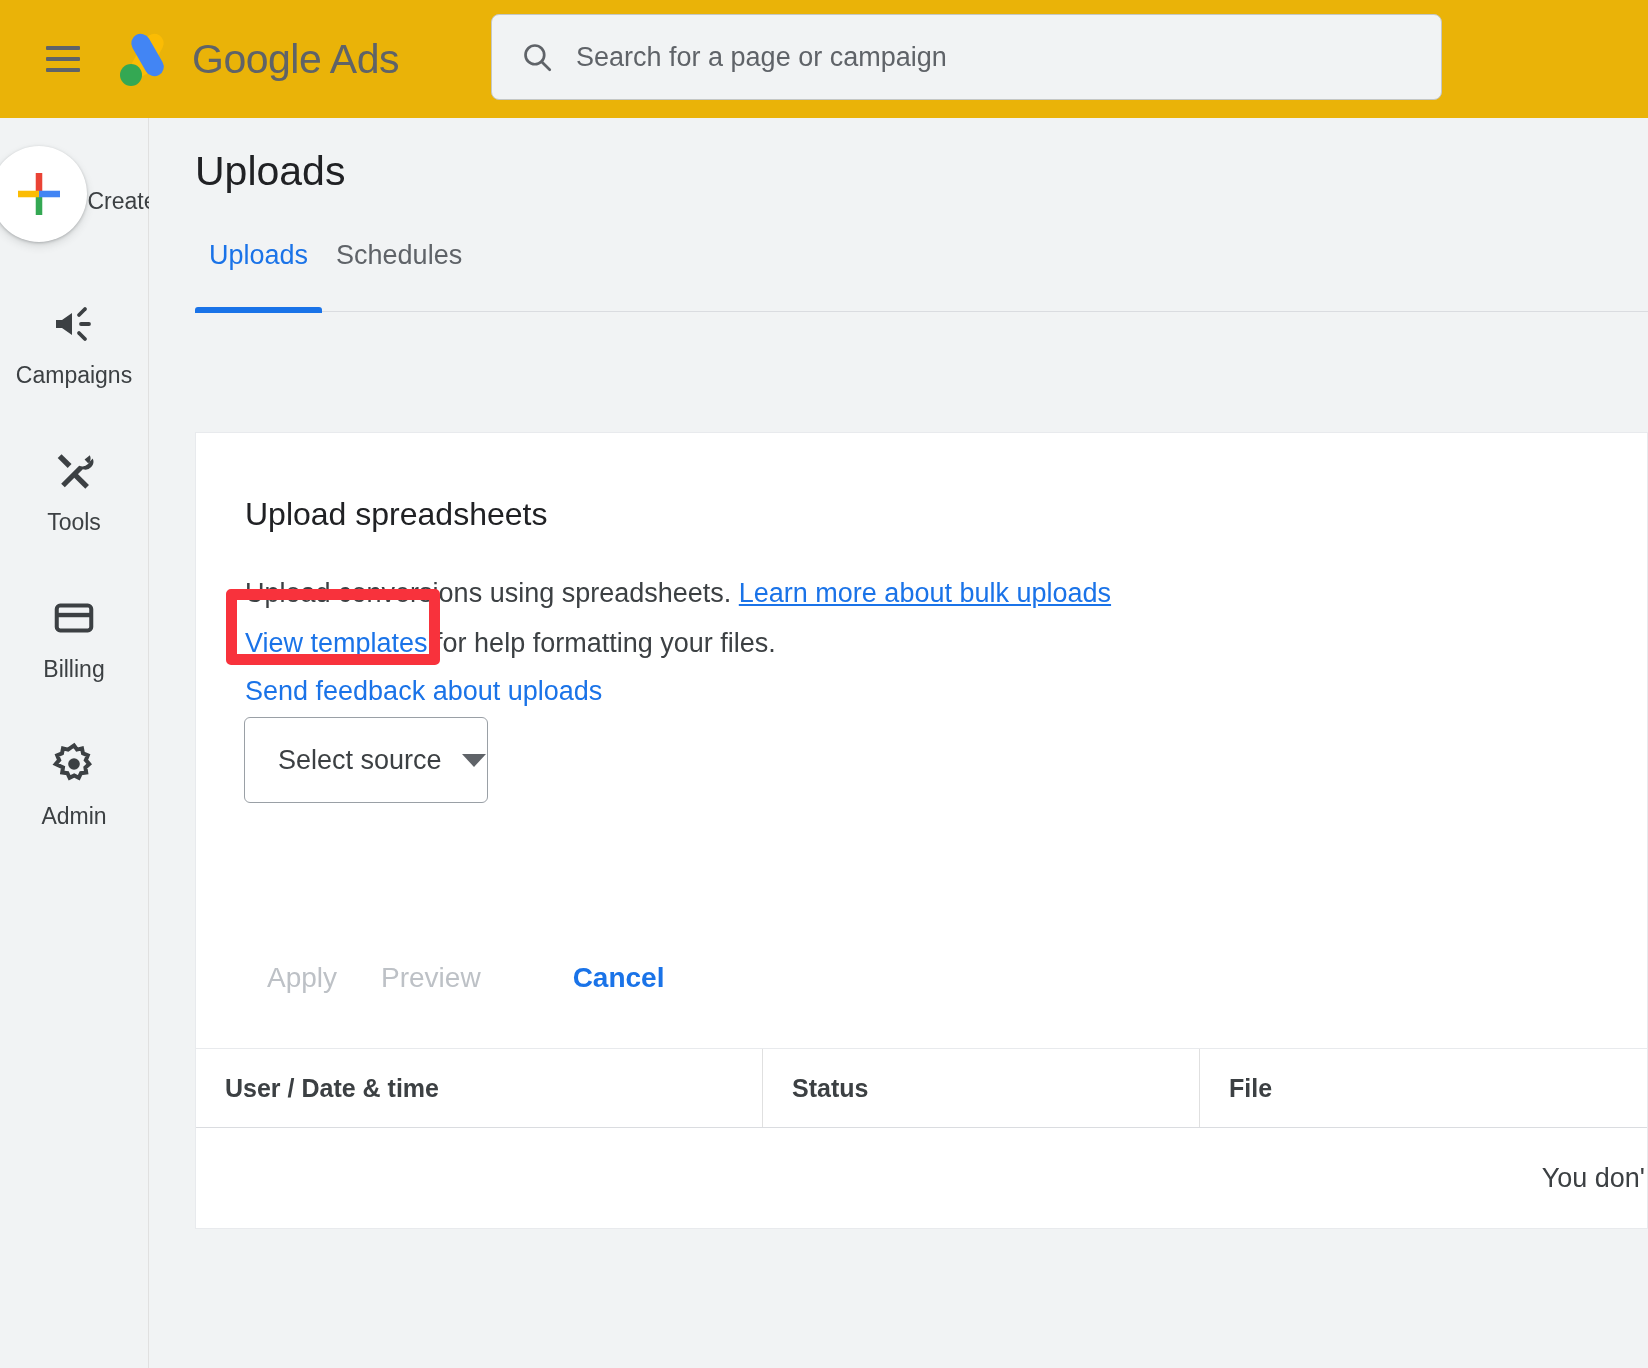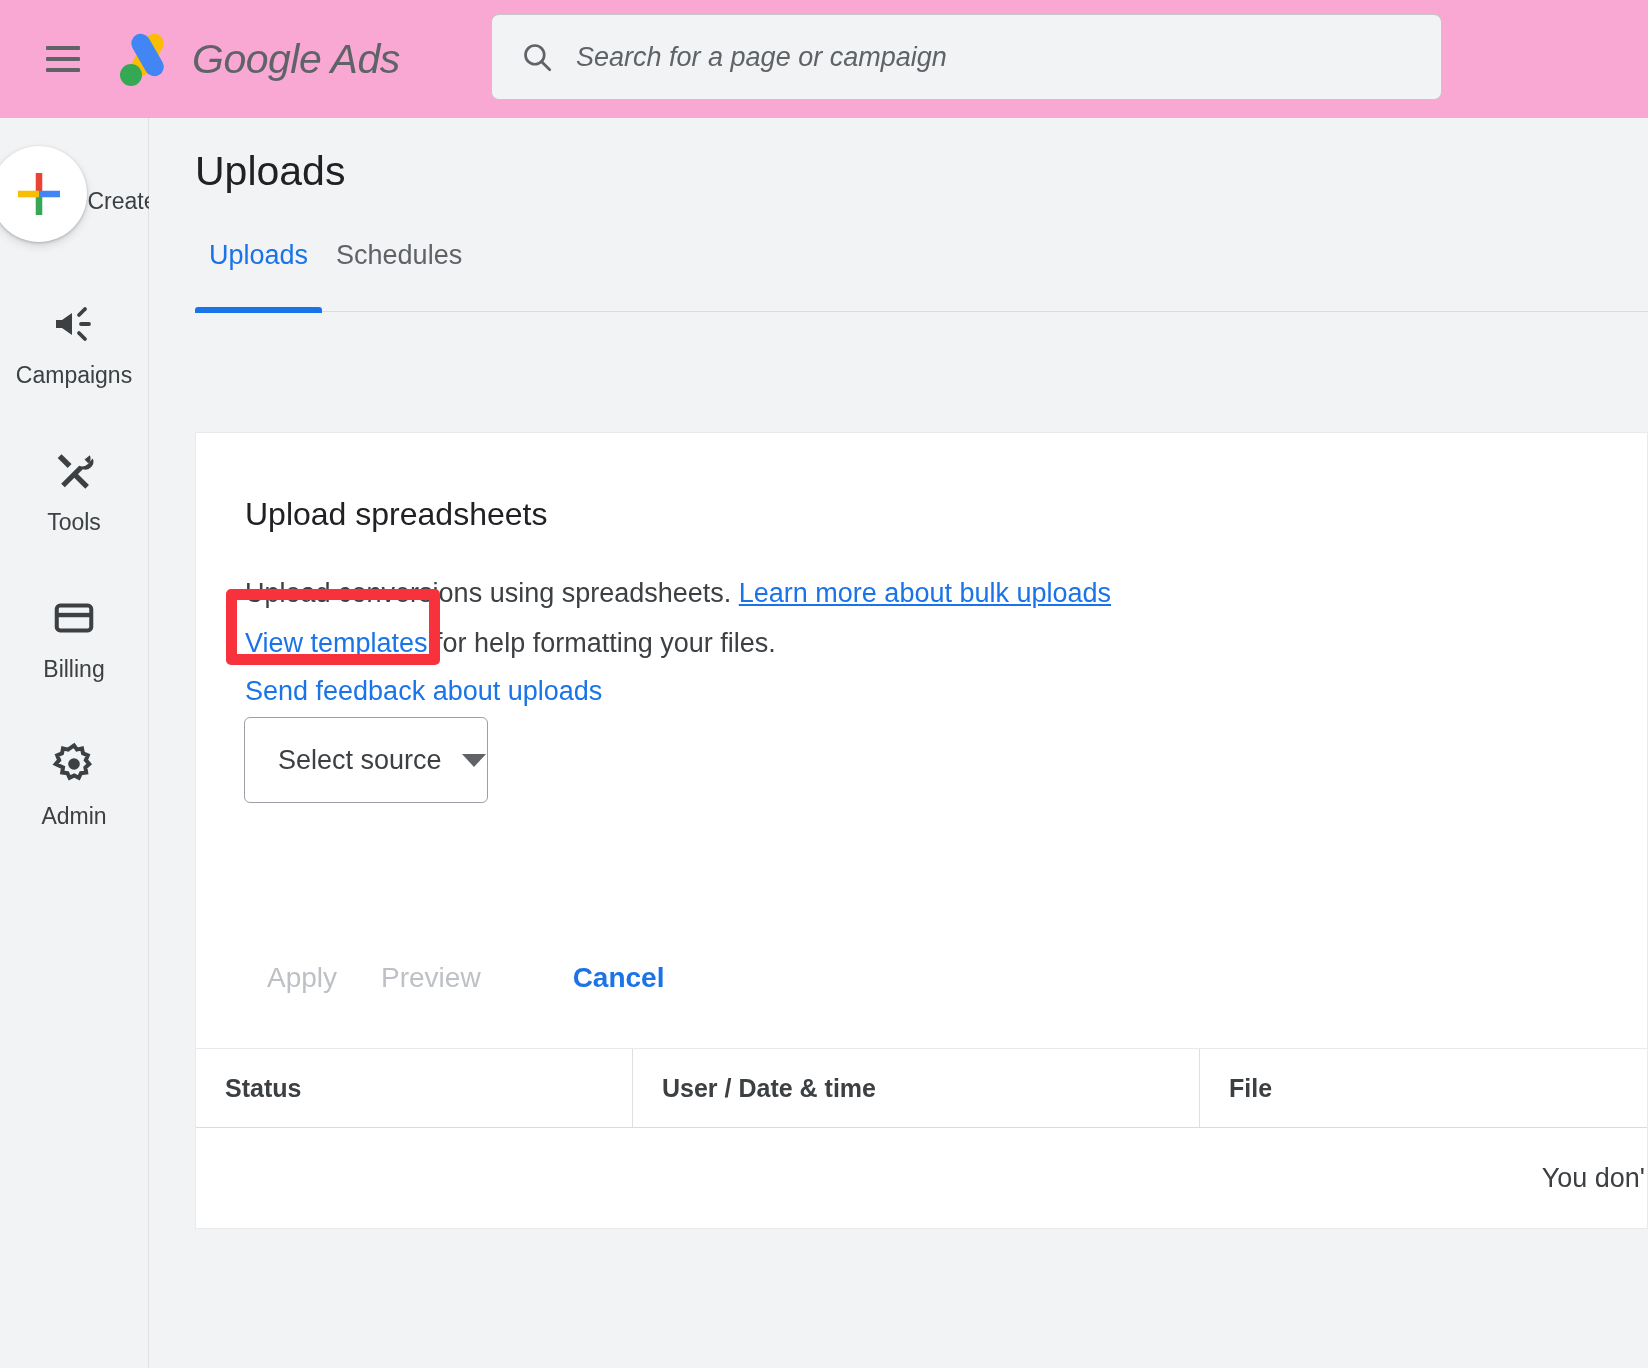--- a/index.html
+++ b/index.html
@@ -7,21 +7,21 @@
     width: 1648px; height: 1368px;
     font-family: "Liberation Sans", sans-serif;
     background: #fff;
     overflow: hidden;
   }
   .app { position: relative; width: 1648px; height: 1368px; background: #f1f3f4; }
 
   
   .topbar {
     position: absolute; top: 0; left: 0; width: 1648px; height: 118px;
-    background: #f9a8d4; display: flex; align-items: center; font-style: italic;
+    background: #eab308; display: flex; align-items: center;
   }
   .hamburger {
     width: 34px; height: 26px; margin-left: 46px; margin-right: 36px;
     display: flex; flex-direction: column; justify-content: space-between;
     cursor: pointer;
   }
   .hamburger span { display: block; height: 4px; background: #5f6368; border-radius: 1px; }
 
   .brand { display: flex; align-items: center; gap: 16px; }
   .brand-logo { width: 60px; height: 62px; }
@@ -299,22 +299,22 @@
 
       <div class="actions">
         <button class="act-btn act-disabled">Apply</button>
         <button class="act-btn act-disabled">Preview</button>
         <button class="act-btn act-primary">Cancel</button>
       </div>
     </div>
 
     <div class="table">
       <div class="thead">
+        <div class="th c1">User / Date &amp; time</div>
         <div class="th c2">Status</div>
-        <div class="th c1">User / Date &amp; time</div>
         <div class="th c3">File</div>
       </div>
       <div class="tbody-row">
         <span class="empty-msg">You don'</span>
       </div>
     </div>
   </div>
 
   <div class="highlight-box" style="border-color: rgb(248, 50, 60);"></div>
 

